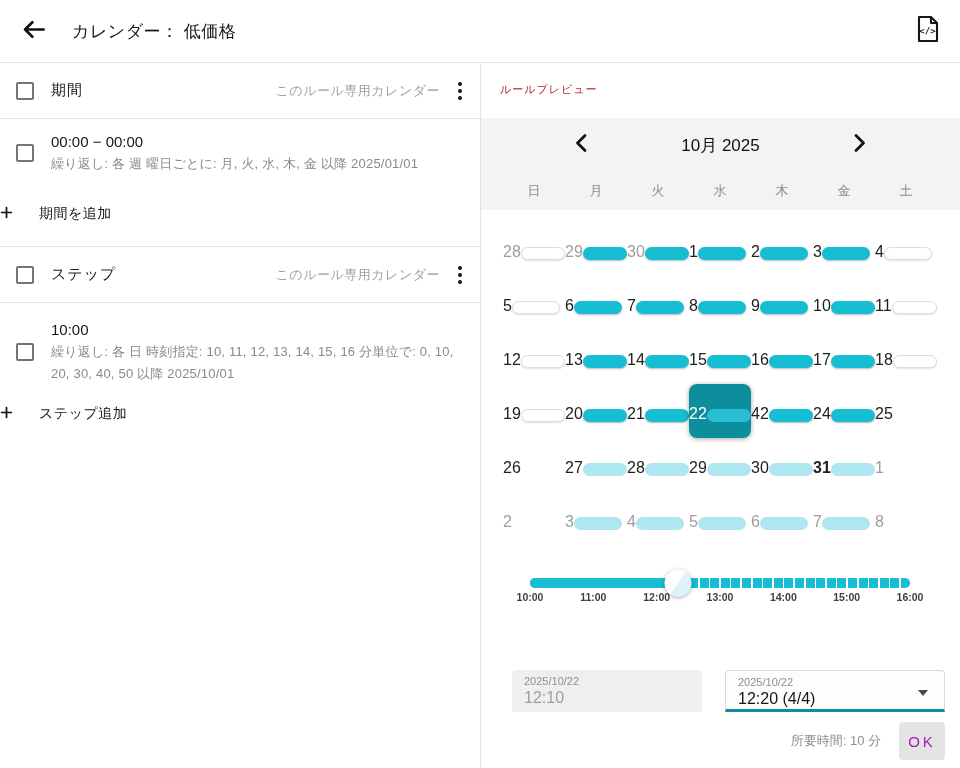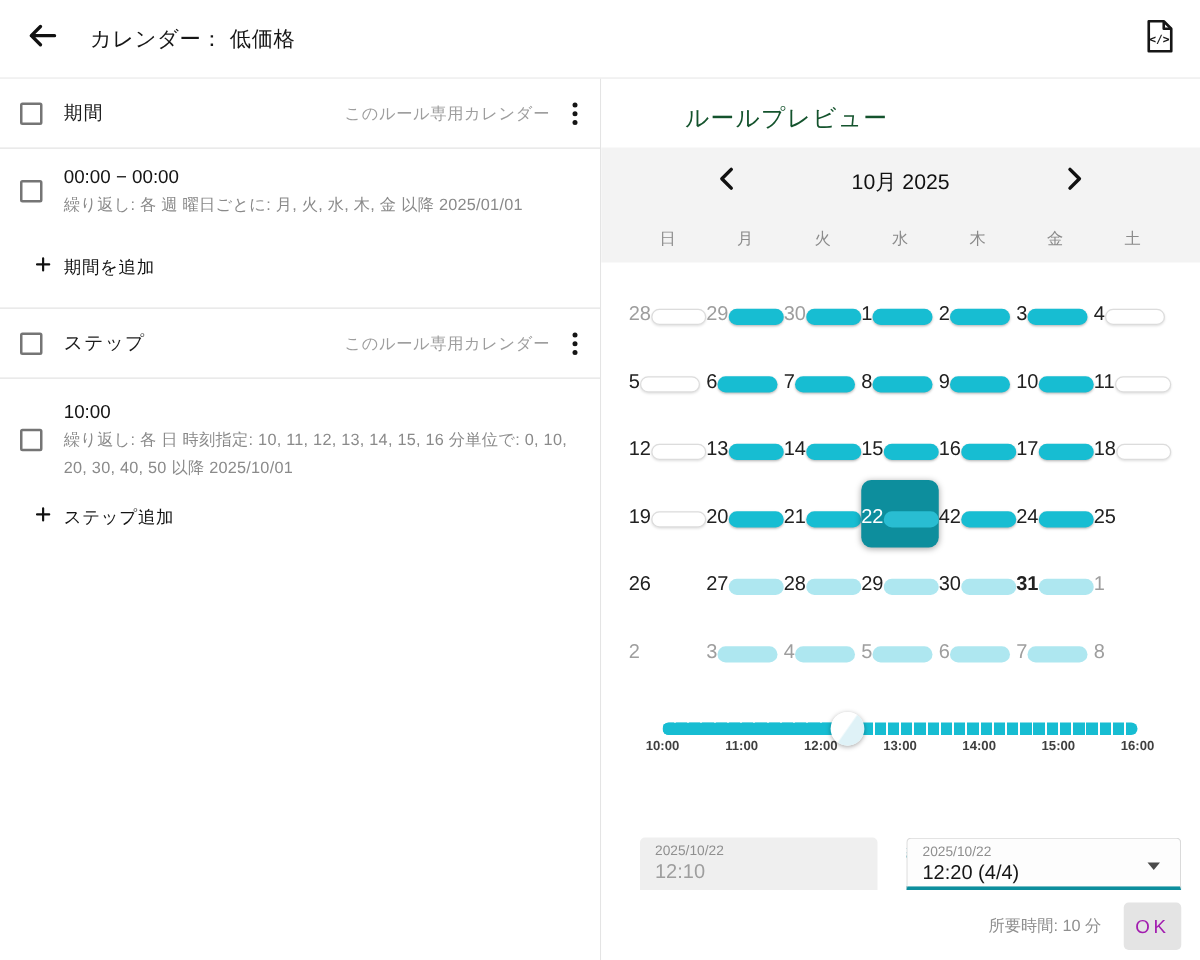--- a/index.html
+++ b/index.html
@@ -23,28 +23,28 @@
   .sec-cal-label{margin-left:auto;font-size:13px;color:#9e9e9e;letter-spacing:.5px;}
   .checkbox{width:18px;height:18px;border:2px solid #757575;border-radius:2px;background:#fff;flex:none;cursor:pointer;}
   .kebab{display:flex;flex-direction:column;gap:3px;margin-left:14px;padding:4px;cursor:pointer;}
   .kebab i{width:4px;height:4px;background:#151515;border-radius:50%;}
   .item-row{display:flex;align-items:center;padding-left:16px;}
   .item-row.first{padding-top:12px;}
   .item-row.second{padding-top:16px;}
   .item-content{margin-left:17px;width:408px;}
   .item-time{font-size:15px;font-weight:500;color:#161616;line-height:22px;}
   .item-rule{font-size:13px;color:#8a8a8a;line-height:22px;letter-spacing:.2px;}
-  .add-row{display:flex;align-items:flex-start;gap:10px;padding-left:28px;height:18px;cursor:pointer;}
+  .add-row{display:flex;align-items:flex-start;gap:26px;height:18px;cursor:pointer;}
   .add-row.first{margin-top:30px;margin-bottom:23px;}
   .add-row.second{margin-top:20px;}
   .add-label{font-size:14px;font-weight:500;color:#141414;letter-spacing:.5px;}
 
   
   .right-panel{position:absolute;top:63px;left:481px;width:479px;height:705px;background:#fff;}
-  .preview-title{position:absolute;top:19px;left:19px;font-size:19px;color:#14532d;letter-spacing:1px;margin-left:48px;}
+  .preview-title{position:absolute;top:19px;left:19px;font-size:11px;color:#b91c1c;letter-spacing:1px;}
 
   .cal-band{position:absolute;top:55px;left:0;width:479px;height:92px;background:#f3f3f3;}
   .cal-nav{height:54px;display:flex;align-items:center;justify-content:space-between;padding:0 88px;}
   .cal-month{font-size:17px;font-weight:500;color:#111;}
   .chev{width:26px;height:26px;display:flex;align-items:center;justify-content:center;cursor:pointer;}
   .cal-dow{position:absolute;top:54px;left:22px;width:434px;height:38px;display:grid;
     grid-template-columns:repeat(7,62px);}
   .cal-dow span{display:flex;align-items:center;justify-content:center;font-size:13px;color:#8a8a8a;}
 
   .cal-grid{position:absolute;top:159px;left:22px;width:434px;display:grid;

